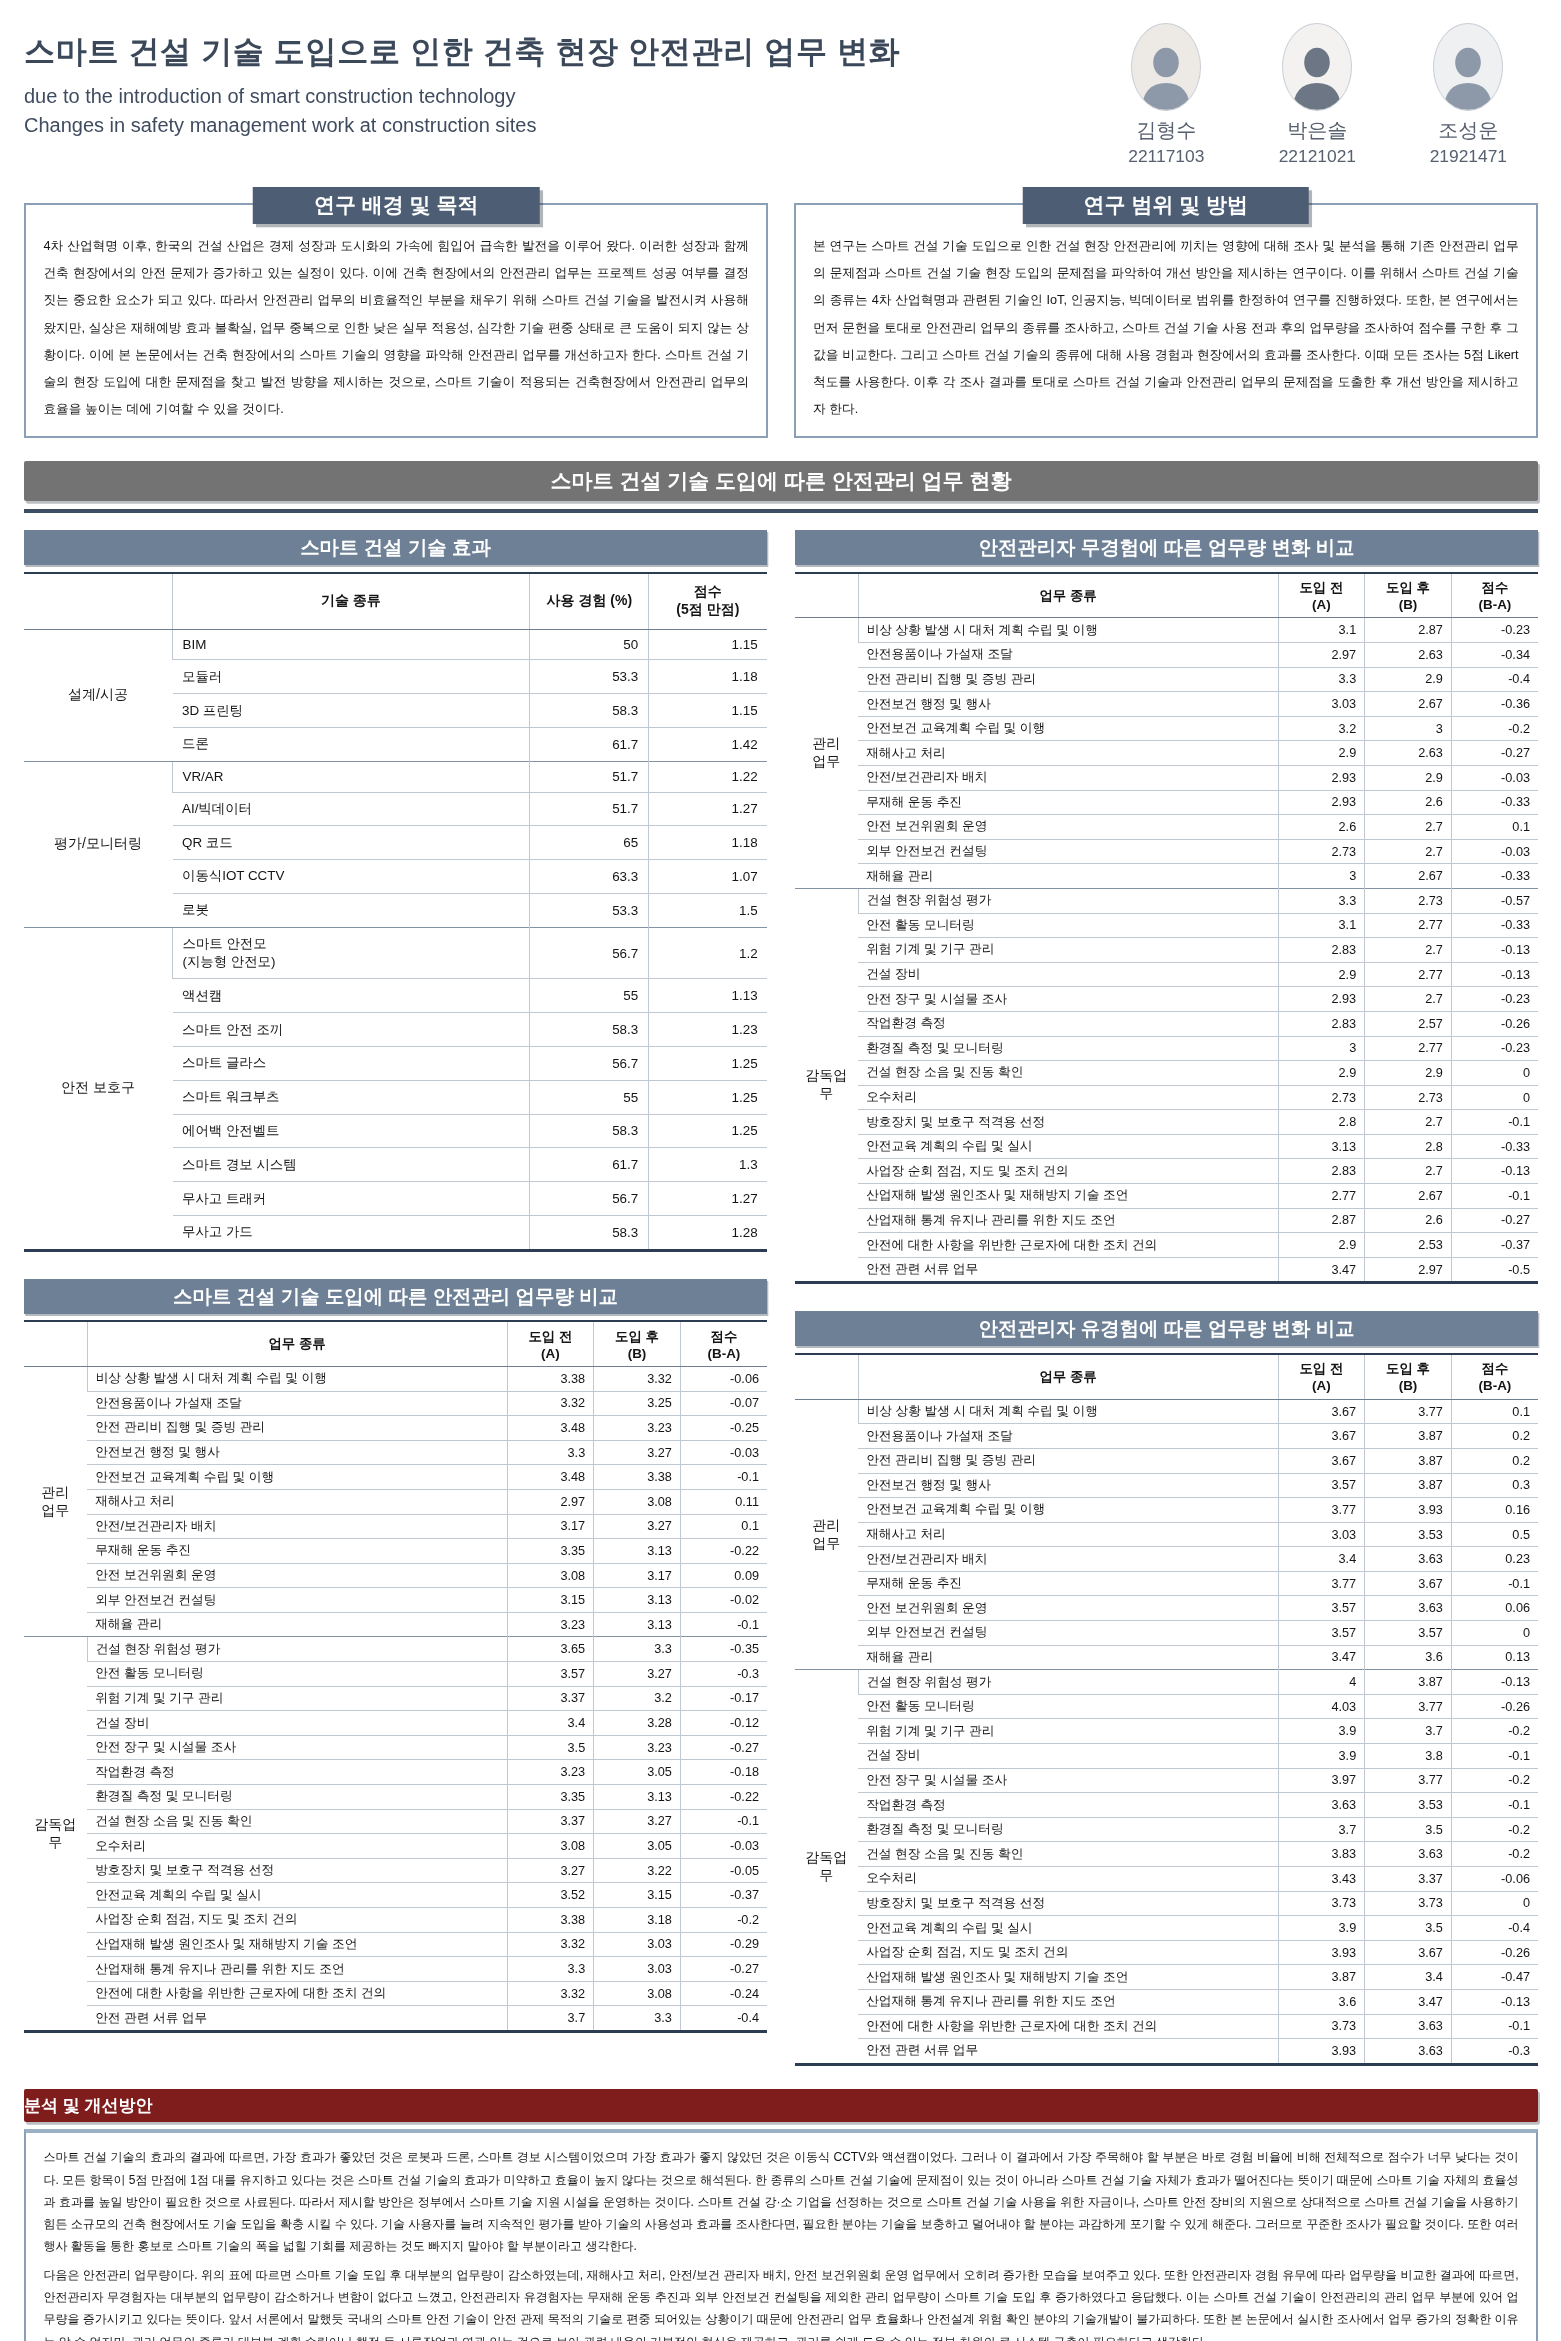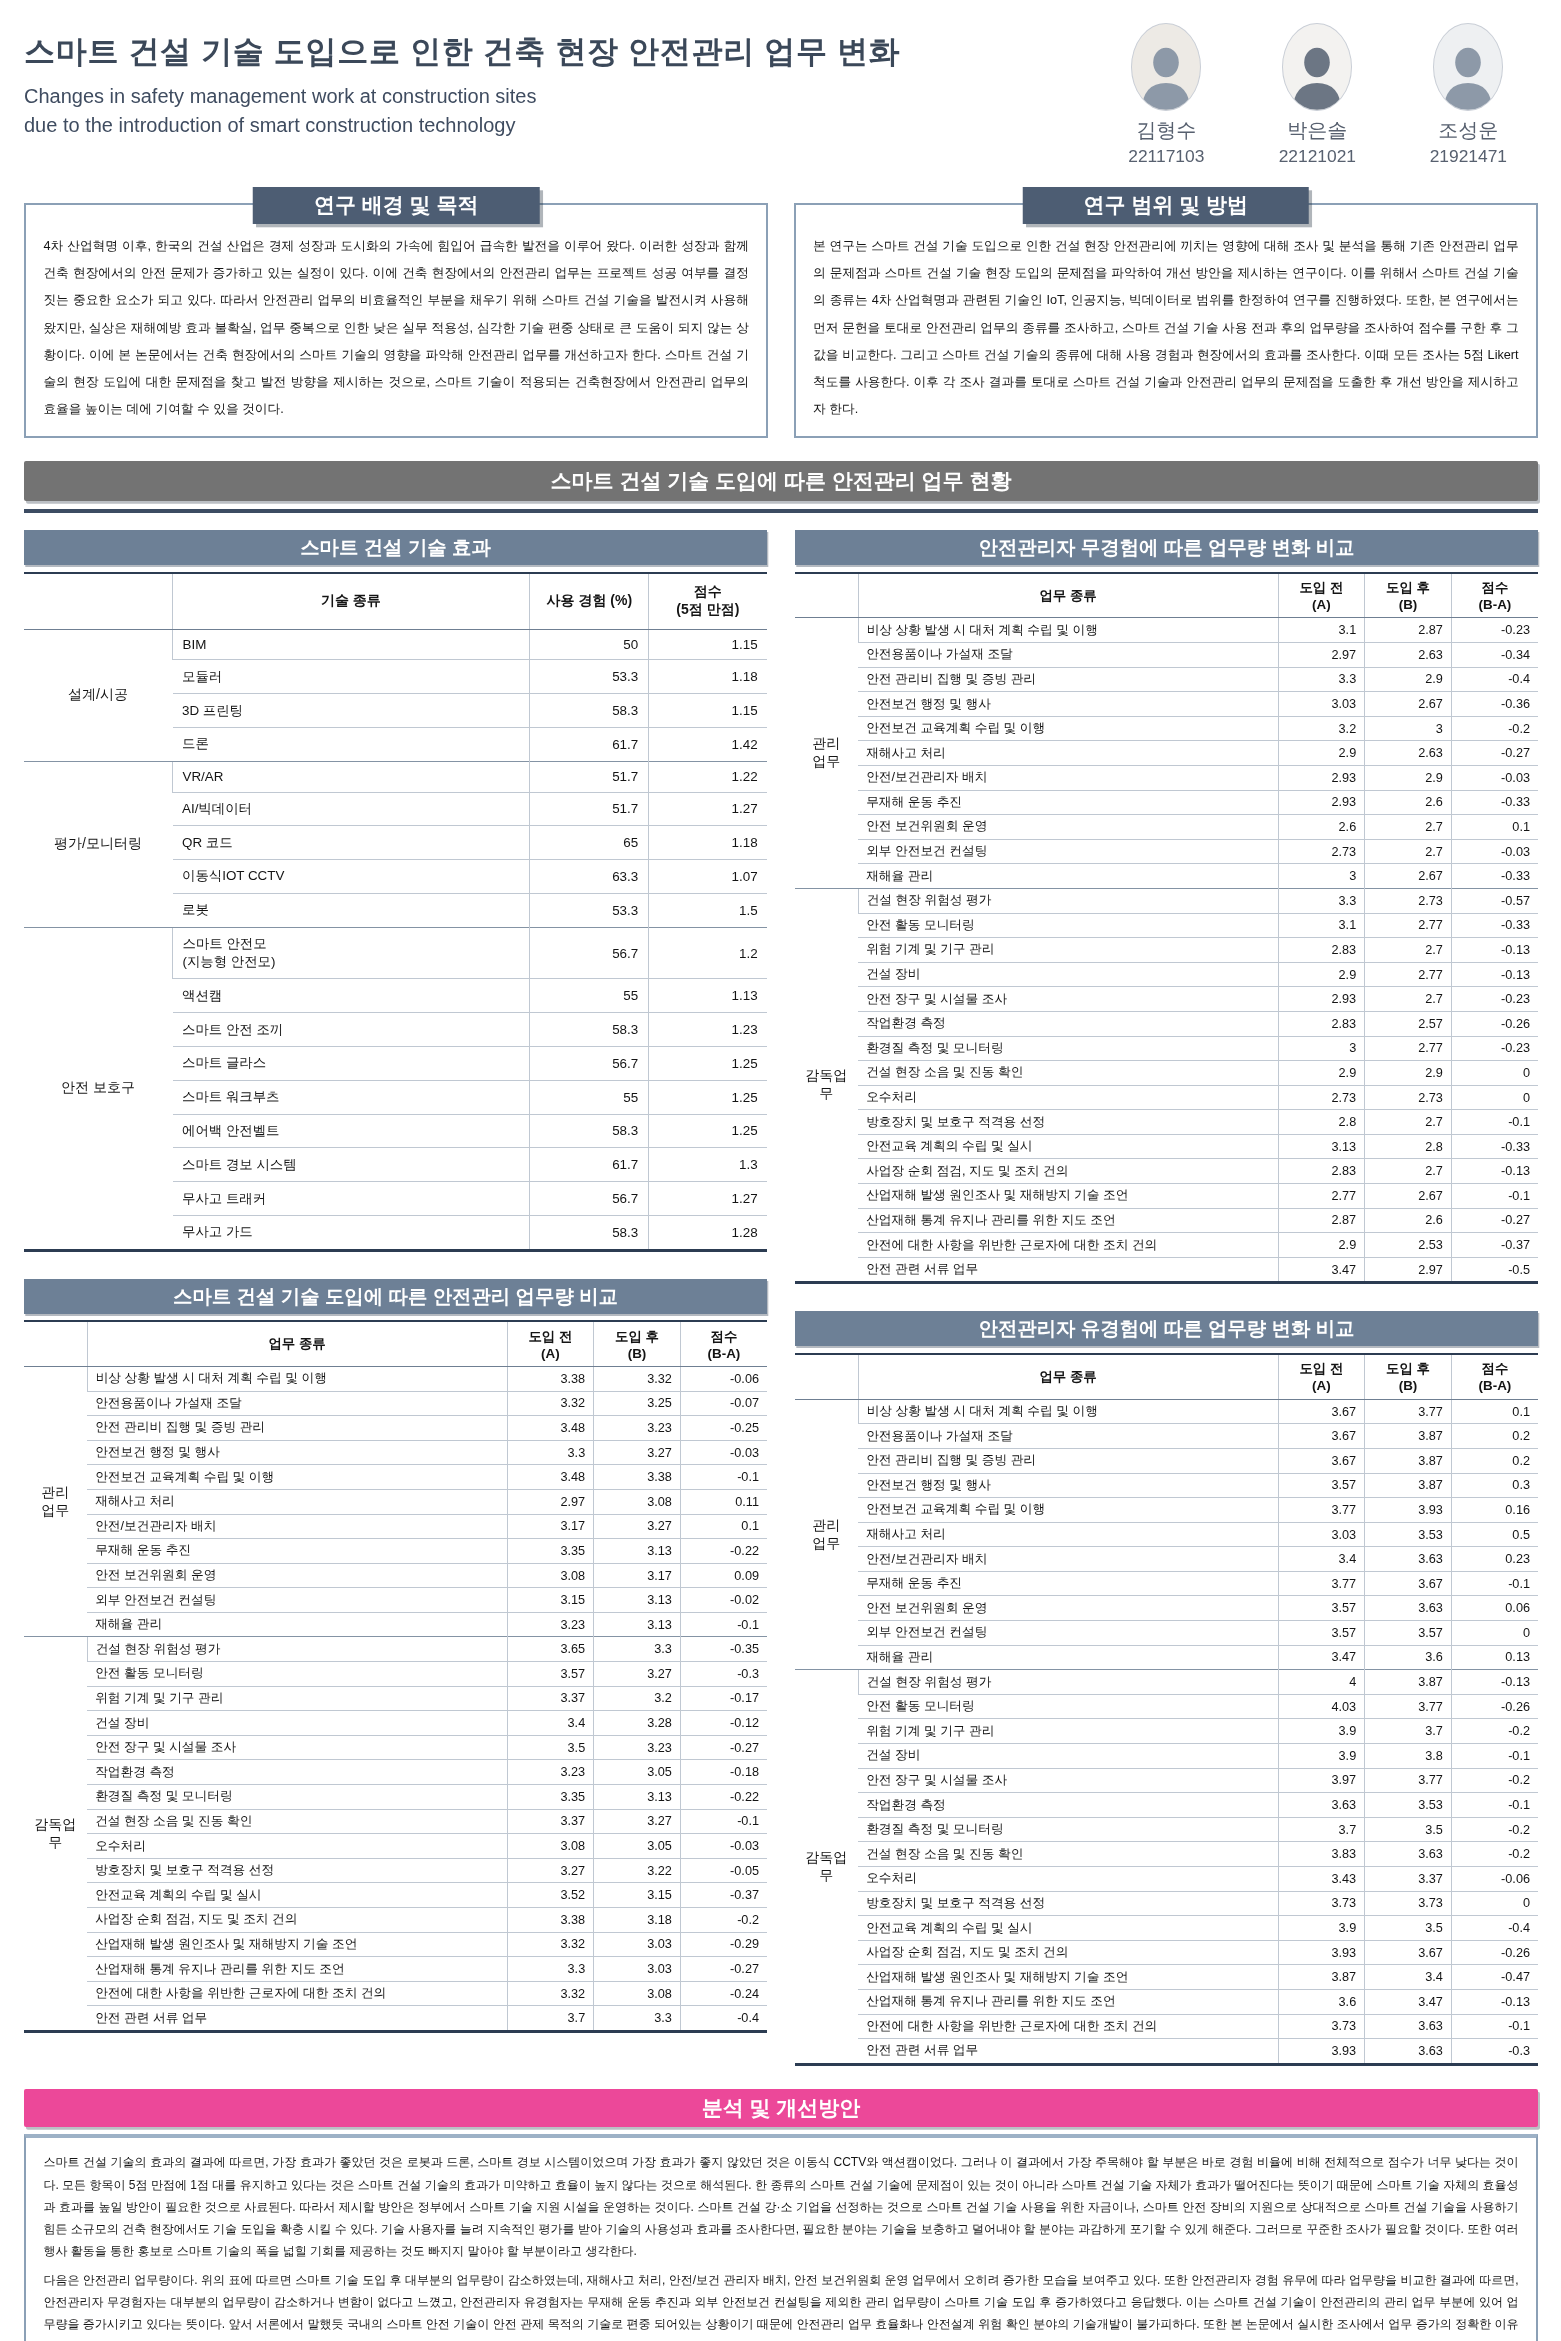--- a/index.html
+++ b/index.html
@@ -47,36 +47,36 @@
   .tech th{font-size:14px;padding:9.4px 6.7px;}
   .tech td{font-size:13.4px;padding:7.4px 9.4px;}
   .work th{font-size:13.4px;padding:5.3px 5.3px;}
   .work td{font-size:12.7px;padding:3.3px 8px;}
   .tech .gcol,.tech .gcell{width:20%;}
   .tech .c0{width:48%;} .tech .c1{width:16%;padding-left:8px;} .tech .c2{width:16%;}
   .work .gcol,.work .gcell{width:8.5%;}
   .work .c0{width:56.5%;} .work .c1,.work .c2,.work .c3{width:11.66%;}
 
   
-  .sec-banner{margin-top:23px;background:#ec4899;color:#fff;font-size:21px;font-weight:bold;text-align:center;padding:5.3px 0;border-radius:2px;box-shadow:2px 2.7px 0 rgba(30,42,58,.3);}
+  .sec-banner{margin-top:23px;background:#7f1d1d;color:#fff;font-size:17px;font-weight:bold;padding:5.3px 0;border-radius:2px;box-shadow:2px 2.7px 0 rgba(30,42,58,.3);}
   .sec-box{border:2.7px solid #8ba0b6;border-top:4.7px solid #9db1c6;margin-top:6.7px;padding:13.4px 17.4px;box-sizing:border-box;}
   .sec-box p{margin:0 0 6.7px 0;font-size:12px;line-height:1.85;text-align:justify;}
   .sec-box p:last-child{margin-bottom:0;}
 </style>
 </head>
 <body>
 
 <div class="page">
 
   <div class="hdr">
     <div class="titles">
       <div class="title-ko">스마트 건설 기술 도입으로 인한 건축 현장 안전관리 업무 변화</div>
       <div class="title-en">
+        <div>due to the introduction of smart construction technology</div>
         <div>Changes in safety management work at construction sites</div>
-        <div>due to the introduction of smart construction technology</div>
       </div>
     </div>
     <div class="authors">
       <div class="author">
         <div class="photo">
           <svg width="64" height="72" viewBox="0 0 100 112">
               <ellipse cx="50" cy="38" rx="20" ry="23" fill="#8d99a8"></ellipse>
               <path d="M12 112 Q14 70 50 70 Q86 70 88 112 Z" fill="#8d99a8"></path>
             </svg>
         </div>

